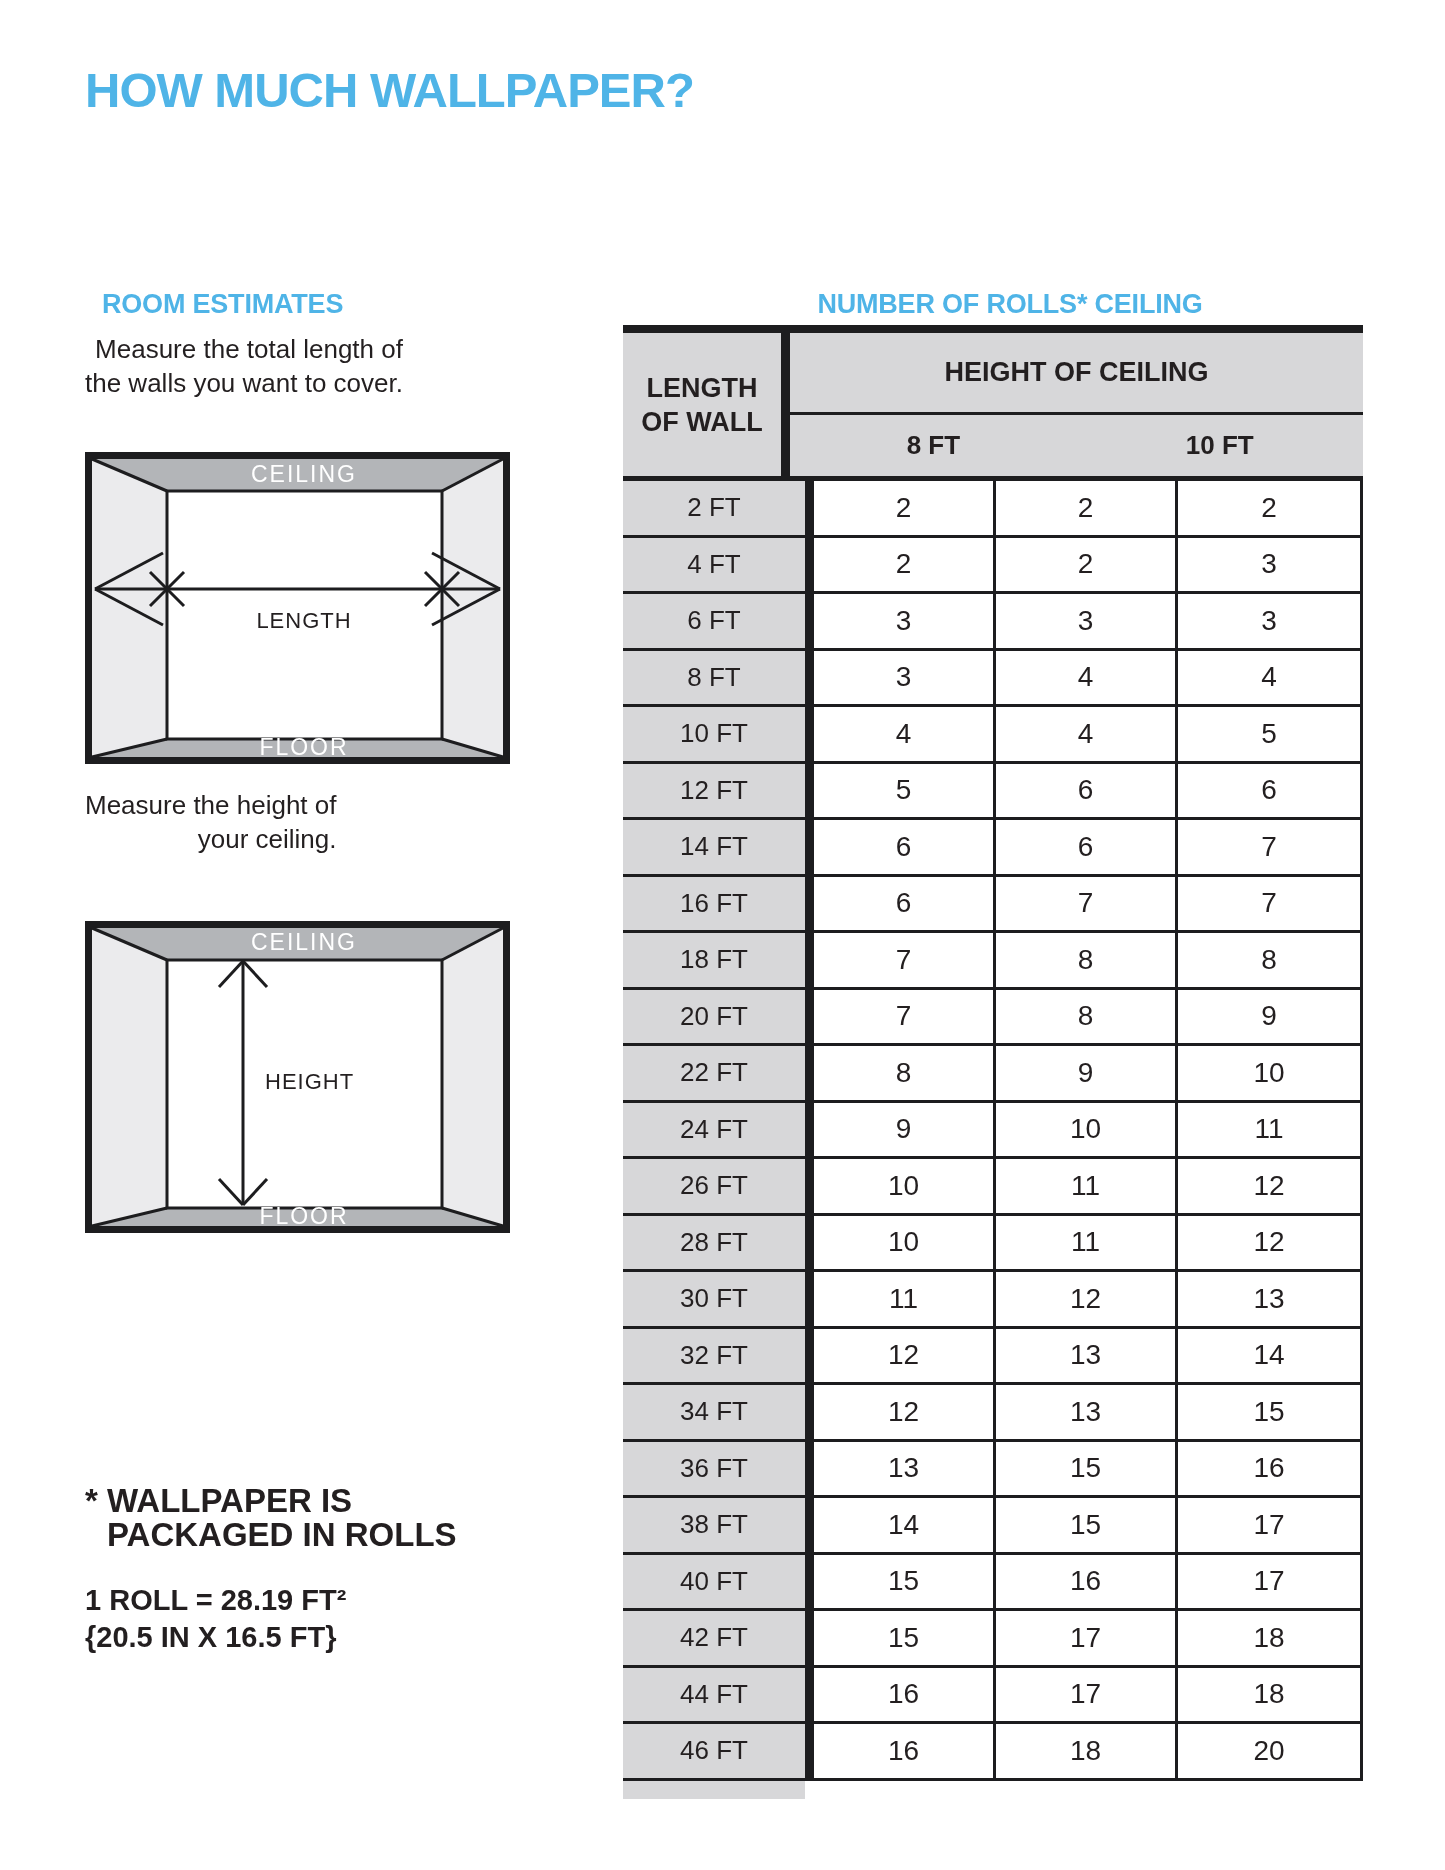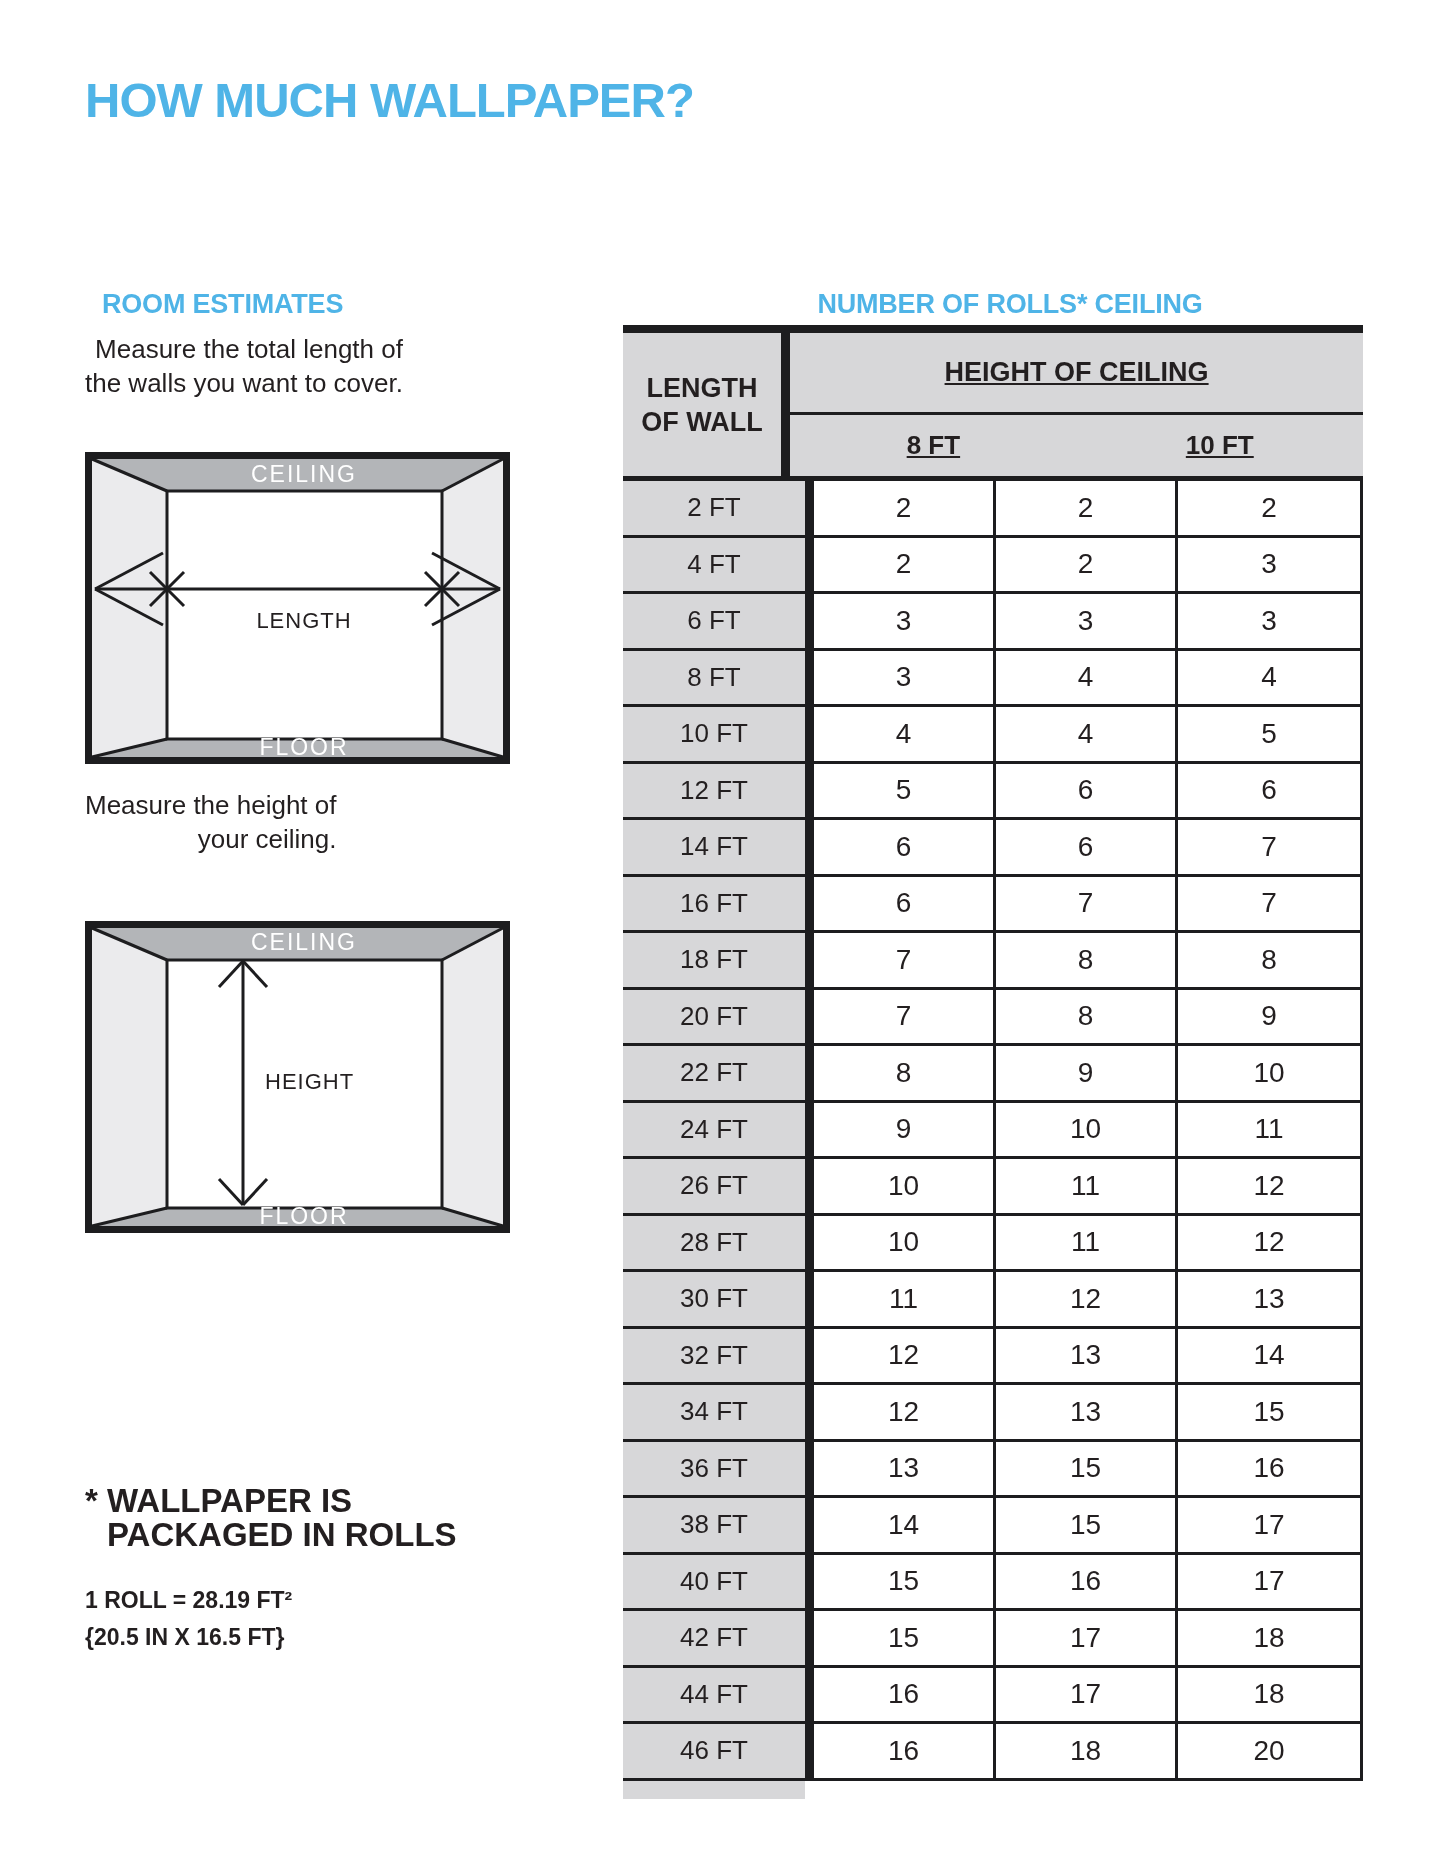--- a/index.html
+++ b/index.html
@@ -10,57 +10,57 @@
     --bandgray:#b3b5b8;
     --wallgray:#ebebed;
   }
   html,body{margin:0;padding:0;background:#ffffff;}
   .page{
     position:relative;width:1445px;height:1870px;background:#fff;
     font-family:"Liberation Sans","DejaVu Sans",sans-serif;color:var(--ink);
     overflow:hidden;
   }
   .page-title{
-    position:absolute;left:85px;top:72px;margin:0;
+    position:absolute;left:85px;top:62px;margin:0;
     font-size:49px;font-weight:700;letter-spacing:-1px;color:var(--accent);
   }
   .section-heading{
     position:absolute;margin:17px;font-size:27px;font-weight:700;color:var(--accent);
     letter-spacing:-0.2px;
   }
   .h-room{left:85px;top:272px;}
   .h-rolls{left:623px;top:272px;width:740px;text-align:center;}
   .para{
     position:absolute;left:85px;margin:0;font-size:26px;line-height:34px;
     color:var(--ink);white-space:pre-line;text-align:right;
   }
   .para1{top:332px;}
   .para2{top:788px;}
   .para3{top:1278px;}
   .footnote{position:absolute;left:85px;top:1484px;font-size:33px;font-weight:700;line-height:34px;}
   .footnote .fn2{padding-left:22px;}
-  .rollinfo{position:absolute;left:85px;top:1582px;font-size:23px;font-weight:700;line-height:37px;}
+  .rollinfo{position:absolute;left:85px;top:1582px;font-size:29px;font-weight:700;line-height:37px;}
   .diagram{position:absolute;left:85px;width:425px;height:312px;}
   .diagram1{top:452px;}
   .diagram2{top:921px;}
   .diagram text{font-family:"Liberation Sans","DejaVu Sans",sans-serif;}
   .band-label{fill:#ffffff;font-size:23px;letter-spacing:2px;}
   .dim-label{fill:var(--ink);font-size:22px;letter-spacing:1px;}
 
   
   .rolls-table{position:absolute;left:623px;top:325px;width:740px;}
   .t-topbar{height:8px;background:var(--line);}
   .t-header{display:flex;}
   .t-label-head{
     box-sizing:border-box;width:191px;height:148px;background:var(--cellgray);
     border-right:9px solid var(--line);border-bottom:5px solid var(--line);
     display:flex;align-items:center;justify-content:center;text-align:center;
     font-size:27px;font-weight:700;white-space:pre-line;line-height:34px;
   }
-  .t-right-head{width:659px;text-decoration:underline;}
+  .t-right-head{width:659px;}
   .t-hoc{
     box-sizing:border-box;height:82px;background:var(--cellgray);
     border-bottom:3px solid var(--line);
     display:flex;align-items:center;justify-content:center;
     font-size:27px;font-weight:700;
   }
   .t-ft-row{
     box-sizing:border-box;height:66px;background:var(--cellgray);
     border-bottom:5px solid var(--line);display:flex;
   }

